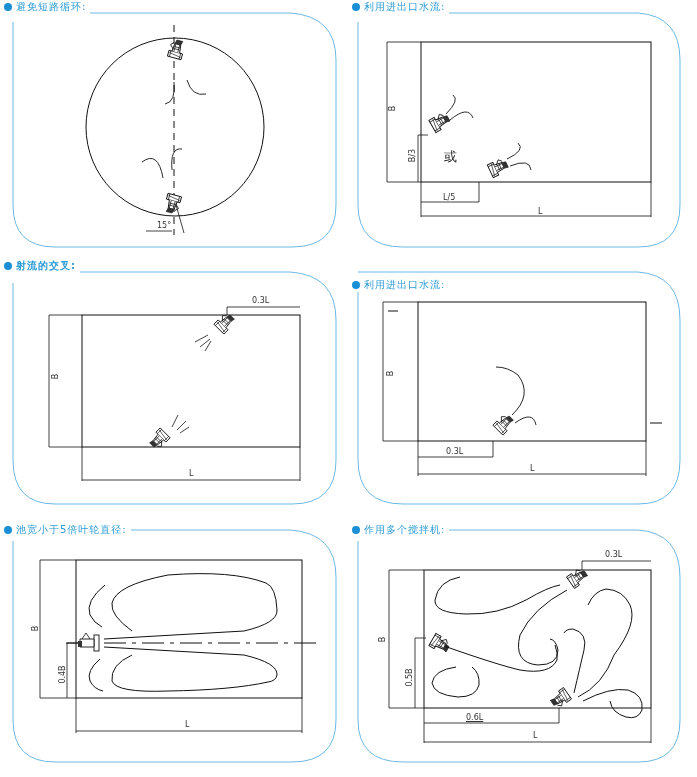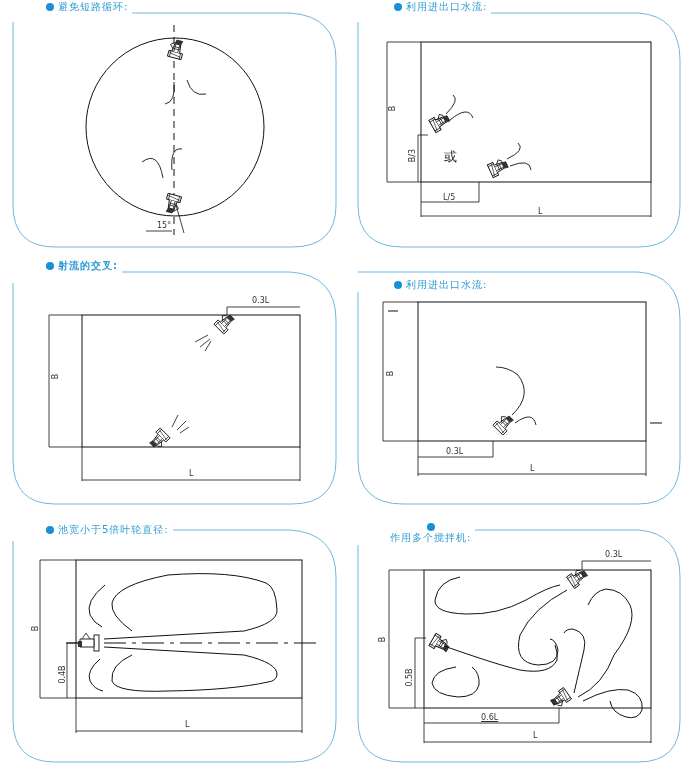--- a/index.html
+++ b/index.html
@@ -2,21 +2,21 @@
 <html><head>
 <meta charset="utf-8">
 <style>
   html, body { margin: 0; padding: 0; background: #ffffff; }
   body { width: 697px; height: 777px; position: relative; overflow: hidden;
          font-family: "DejaVu Sans", sans-serif; }
   .panel { position: absolute; }
   .panel svg { position: absolute; left: 0; top: 0; overflow: visible; }
   .title { position: absolute; left: 0; top: 0; display: flex; align-items: center;
            font-size: 10px; color: #2b9bd6; letter-spacing: 1px; background: #fff;
-           padding-right: 4px; white-space: nowrap; padding-left: 42px; }
+           padding-right: 4px; white-space: nowrap; }
   .dot { width: 8px; height: 8px; border-radius: 50%; background: #1a8fd6;
          display: inline-block; margin: 0 4px 0 4px; }
   .lbl { position: absolute; font-family: "DejaVu Sans", sans-serif; font-size: 8px;
          color: #333; white-space: nowrap; }
   .lbl.v { transform: rotate(-90deg); transform-origin: center; }
   .cn { position: absolute; font-size: 13px; color: #222; }
 </style>
 </head>
 <body>
 
@@ -196,22 +196,22 @@
     <use href="#mixer" transform="translate(87,126) rotate(300)"></use>
     <use href="#mixer" transform="translate(217,180) rotate(55)"></use>
     <path d="M112 62 Q90 66 87 85 Q86 98 118 99 Q150 100 178 85 Q200 72 212 70" fill="none" stroke="#111" stroke-width="1"></path>
     <path d="M219 75 Q185 93 172 120 Q165 148 190 150 Q210 150 210 135 Q208 125 202 124" fill="none" stroke="#111" stroke-width="1"></path>
     <path d="M96 131 Q150 150 172 155 Q202 160 209 145 Q210 138 207 130" fill="none" stroke="#111" stroke-width="1"></path>
     <path d="M108 152 Q86 155 84 168 Q86 180 110 182 Q128 182 131 170 Q132 158 124 152" fill="none" stroke="#111" stroke-width="1"></path>
     <path d="M226 178 Q232 152 236 135 Q240 118 225 114 Q218 114 216 118" fill="none" stroke="#111" stroke-width="1"></path>
     <path d="M230 182 Q255 170 266 140 Q290 108 282 90 Q275 75 258 74 Q246 76 240 90" fill="none" stroke="#111" stroke-width="1"></path>
     <path d="M235 186 Q262 172 280 175 Q296 180 294 195 Q290 205 278 202 Q264 198 262 186" fill="none" stroke="#111" stroke-width="1"></path>
   </svg>
-  <div class="title" style="top:8px;flex-direction:column;">
+  <div class="title" style="top:8px;">
       <span class="dot"></span>
       <span>作用多个搅拌机:</span>
     </div>
   <div class="lbl" style="left:257px;top:35px;">0.3L</div>
   <div class="lbl v" style="left:32px;top:120px;">B</div>
   <div class="lbl v" style="left:52px;top:158px;">0.5B</div>
-  <div class="lbl" style="left:133px;top:198px;text-decoration:underline;">0.6L</div>
+  <div class="lbl" style="left:118px;top:198px;text-decoration:underline;">0.6L</div>
   <div class="lbl" style="left:185px;top:216px;">L</div>
 </div>
 
 </body></html>

